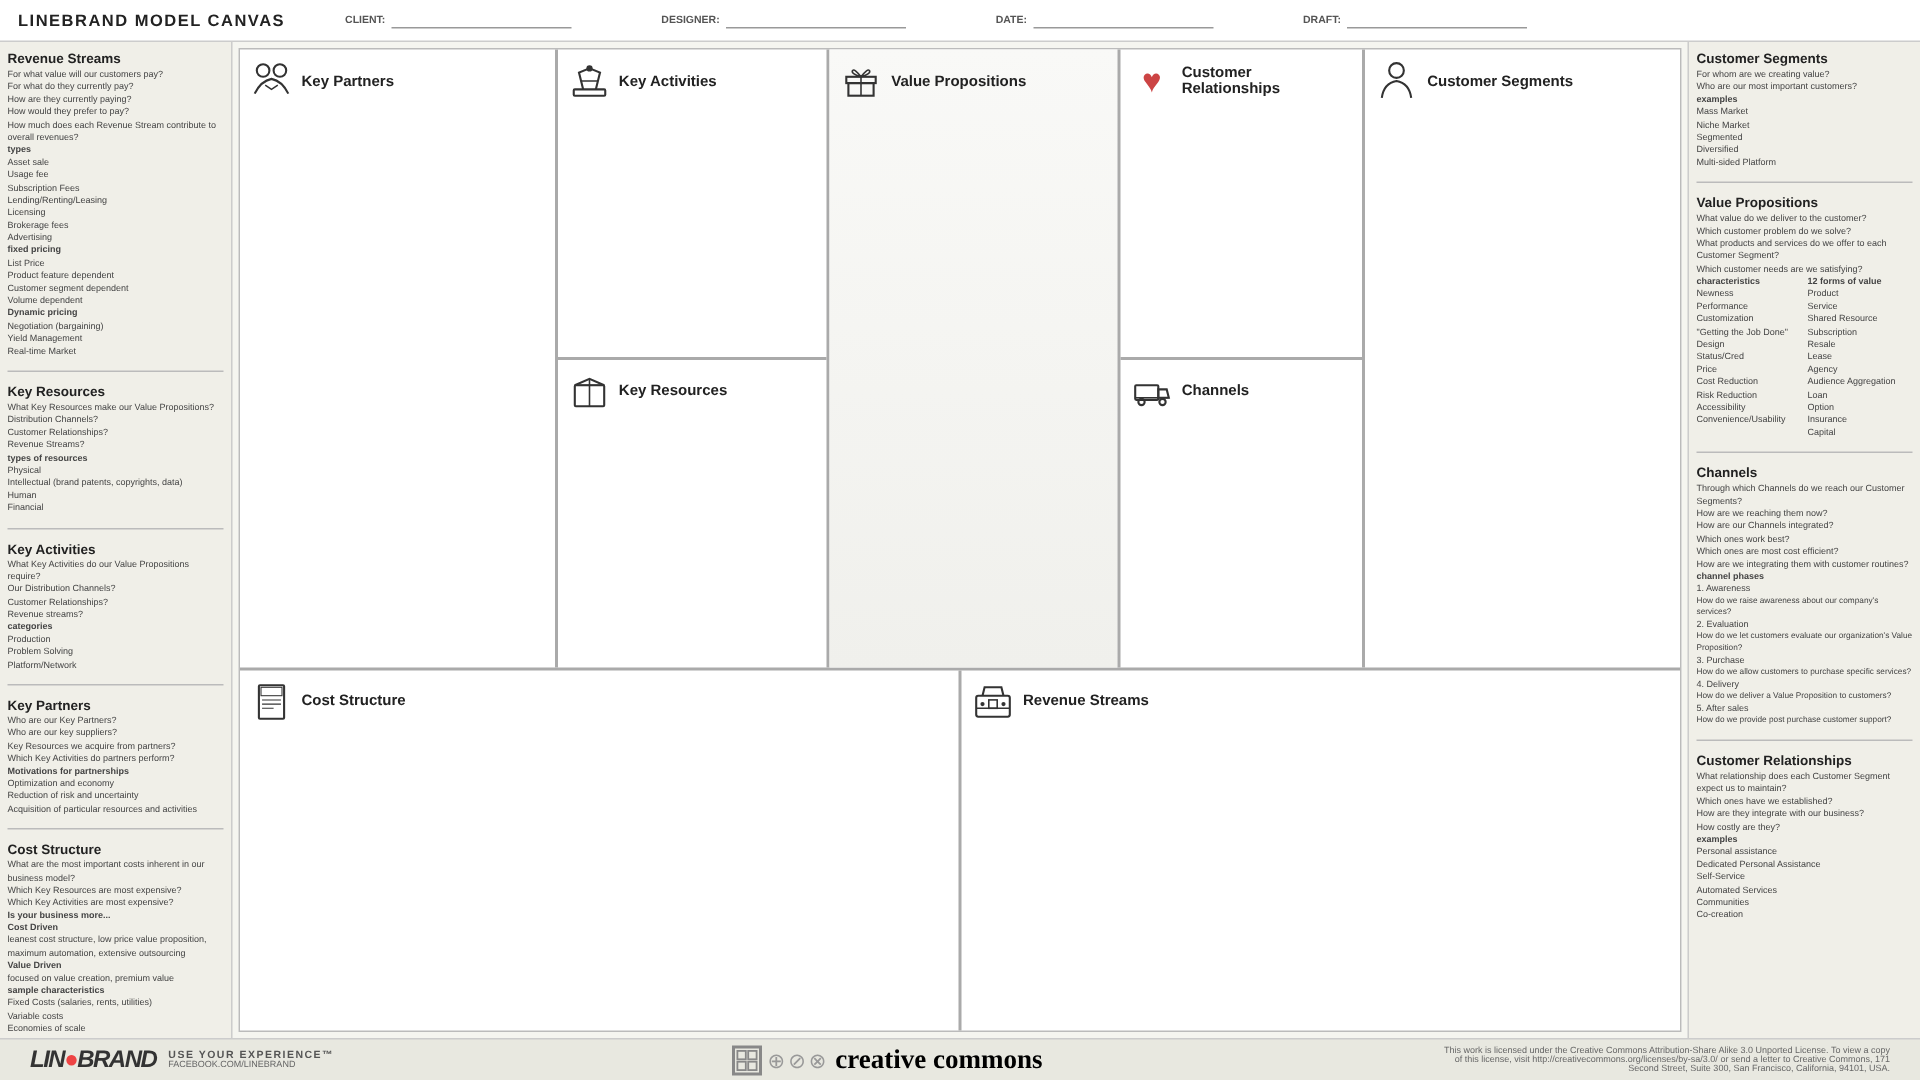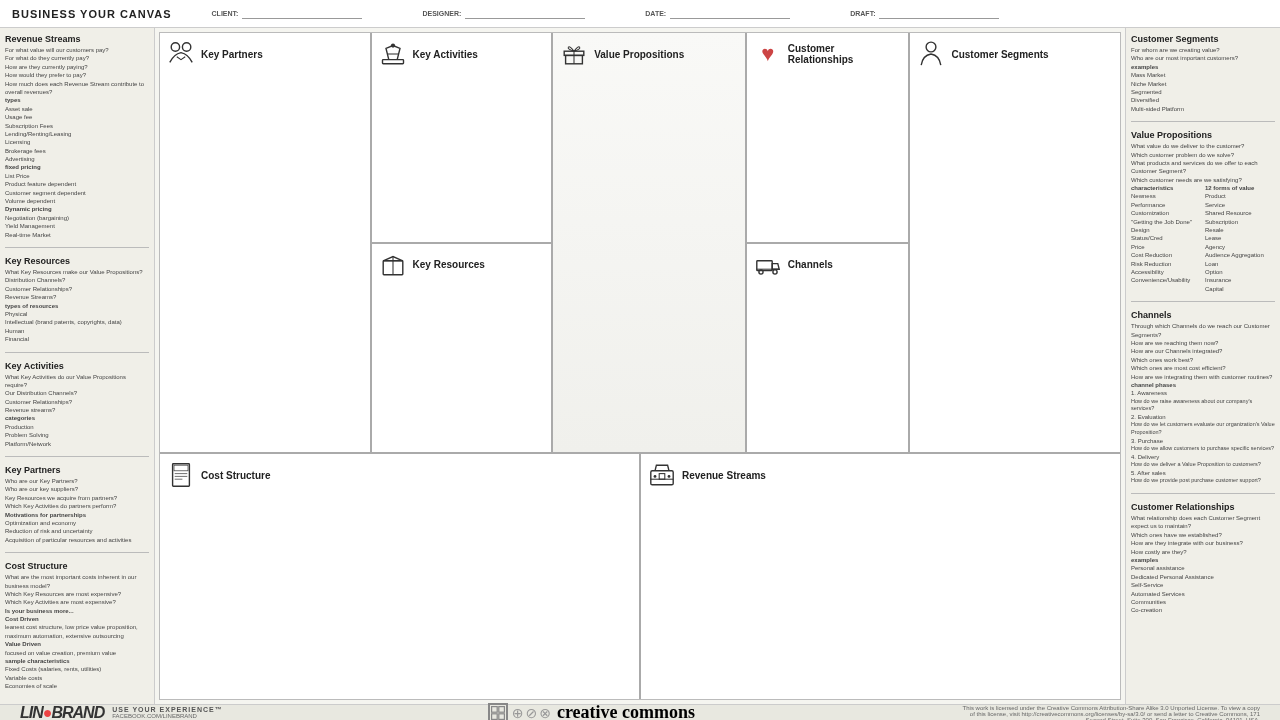--- a/index.html
+++ b/index.html
@@ -159,24 +159,25 @@
     .icon-svg {
       width: 28px;
       height: 28px;
     }
 
     
     .cell-key-partners { flex: 1.1; }
 
     
     .footer {
-      height: 16px;
+      height: 28px;
       background: #e8e8e0;
       border-top: 1px solid #ccc;
       display: flex;
+      align-items: center;
       padding: 0 20px;
       justify-content: space-between;
     }
 
     .footer-left {
       display: flex;
       align-items: center;
       gap: 8px;
     }
 
@@ -246,21 +247,21 @@
     .value-prop-cell {
       background: linear-gradient(to bottom, #f9f9f7 0%, #f0f0ec 100%);
     }
   </style>
 </head>
 <body>
 
 <div class="page">
 
   <div class="header">
-    <span class="header-title">BUSINESS YOUR CANVAS</span>
+    <span class="header-title">LINEBRAND MODEL CANVAS</span>
     <div class="header-field">
       <span>CLIENT:</span>
       <span class="underline"></span>
     </div>
     <div class="header-field">
       <span>DESIGNER:</span>
       <span class="underline"></span>
     </div>
     <div class="header-field">
       <span>DATE:</span>

